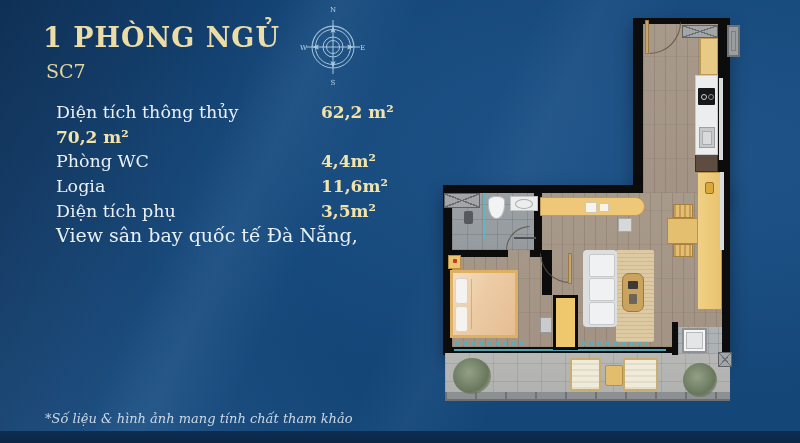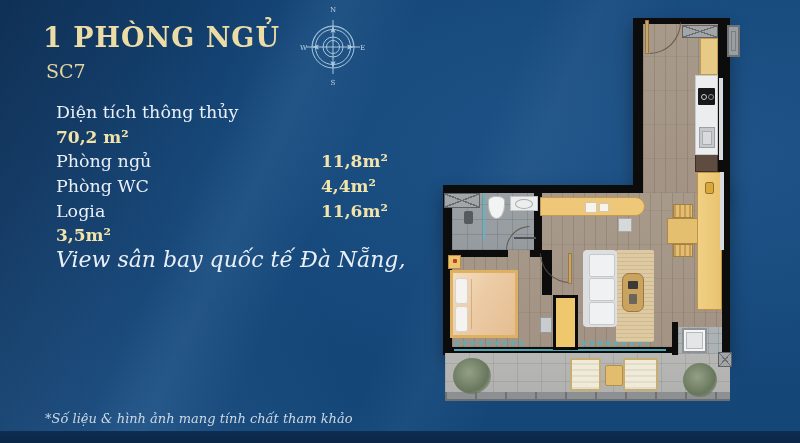--- a/index.html
+++ b/index.html
@@ -17,21 +17,21 @@
     background:linear-gradient(180deg,#0e2d53,#0b2646);}
   
   .title{position:absolute;left:43px;top:22px;margin:0;font-size:27px;font-weight:bold;
     letter-spacing:1px;color:#ecdca6;}
   .subtitle{position:absolute;left:46px;top:60px;margin:0;font-size:19px;font-weight:normal;
     color:#e4d49e;}
   .specs{position:absolute;left:56px;top:100px;width:356px;}
   .spec-row{display:flex;align-items:center;height:24.6px;}
   .spec-label{width:265px;font-size:17.5px;color:#e9eff6;}
   .spec-value{font-size:17px;font-weight:bold;color:#f2e3a9;}
-  .spec-note{height:24.6px;display:flex;align-items:center;font-size:22px;color:#e9eff6;font-style:italic;}
+  .spec-note{height:24.6px;display:flex;align-items:center;font-size:19px;color:#e9eff6;}
   .footnote{position:absolute;left:45px;top:411px;font-size:13px;font-style:italic;color:#ccd8e3;}
   .compass{position:absolute;left:299px;top:3px;}
   
   .floorplan{position:absolute;left:430px;top:8px;width:372px;height:400px;}
   .fp{position:absolute;}
   .wing{background:#0c0c0d;box-shadow:0 8px 16px rgba(0,0,0,.35);}
   .wood{
     background:
       repeating-linear-gradient(90deg, rgba(60,45,30,.14) 0 1px, transparent 1px 11px),
       repeating-linear-gradient(0deg, rgba(60,45,30,.07) 0 1px, transparent 1px 34px),
@@ -99,37 +99,35 @@
       <text x="34" y="9">N</text>
       <text x="34" y="82">S</text>
       <text x="4.5" y="46.5">W</text>
       <text x="63.5" y="46.5">E</text>
     </g>
   </svg>
 
   <div class="specs">
     <div class="spec-row">
       <span class="spec-label">Diện tích thông thủy</span>
+      <span class="spec-value">62,2 m²</span>
     </div>
     <div class="spec-row">
       <span class="spec-value">70,2 m²</span>
-    </div>
-    <div class="spec-row">
-      <span class="spec-label">Phòng ngủ</span>
-      <span class="spec-value">11,8m²</span>
     </div>
     <div class="spec-row">
       <span class="spec-label">Phòng WC</span>
       <span class="spec-value">4,4m²</span>
     </div>
     <div class="spec-row">
       <span class="spec-label">Logia</span>
       <span class="spec-value">11,6m²</span>
     </div>
     <div class="spec-row">
+      <span class="spec-label">Diện tích phụ</span>
       <span class="spec-value">3,5m²</span>
     </div>
     <div class="spec-note">View sân bay quốc tế Đà Nẵng,</div>
   </div>
 
   <div class="footnote">*Số liệu &amp; hình ảnh mang tính chất tham khảo</div>
   <div class="bottom-bar"></div>
 
   <div class="floorplan">
 

